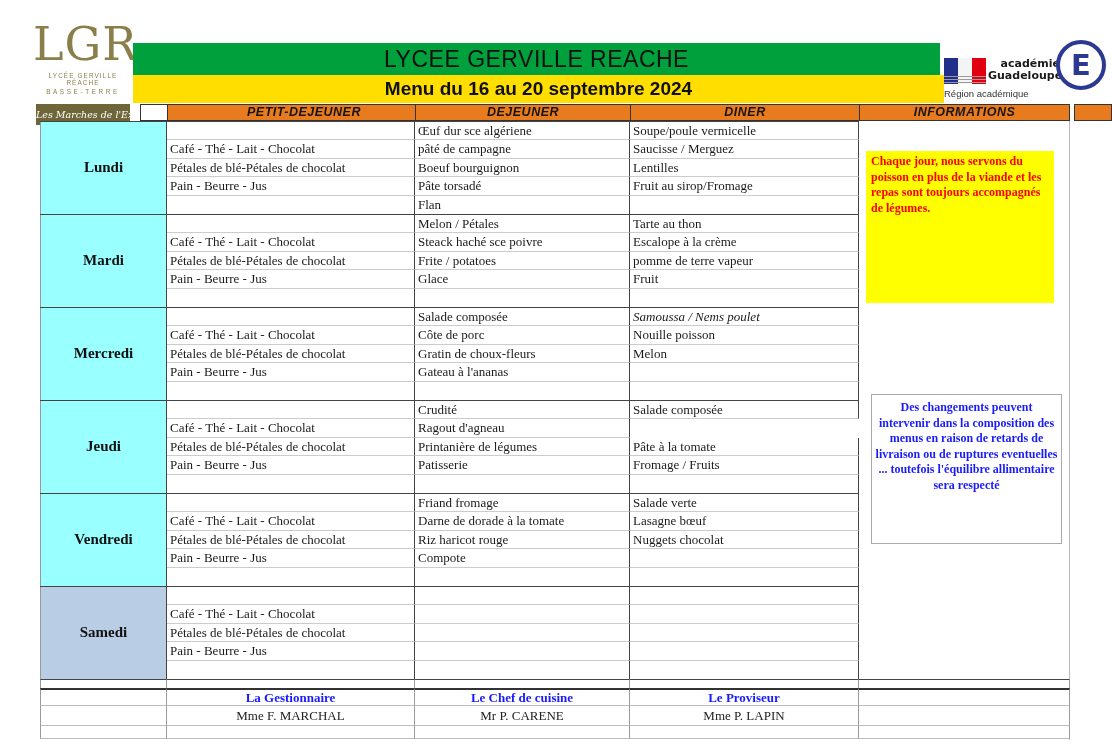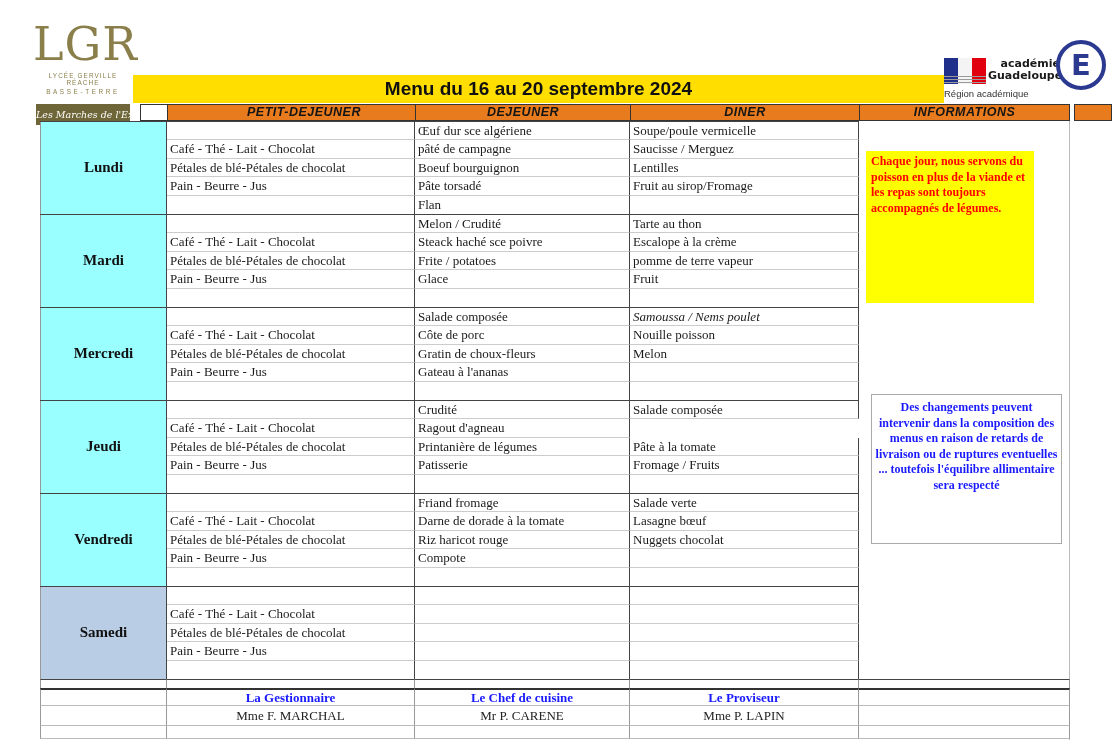--- a/index.html
+++ b/index.html
@@ -49,21 +49,21 @@
              border-top:1px solid #444;}
   .day-name{grid-row:1/6;grid-column:1;border-left:1px solid #999;border-right:1px solid #444;
             display:flex;align-items:center;justify-content:center;
             font-weight:bold;font-size:15px;color:#111;}
   .menu-cell{border-right:1px solid #444;border-bottom:1px solid #ccc;font-size:13px;color:#1a1a1a;
              line-height:18px;padding-left:3px;white-space:nowrap;overflow:hidden;}
   .menu-cell.lastrow{border-bottom:none;}
 
   
   .info-col{position:absolute;left:859px;top:121px;width:211px;height:619px;border-right:1px solid #bbb;box-sizing:border-box;}
-  .notice-yellow{position:absolute;left:866px;top:151px;width:168px;height:152px;background:#FFFF00;
+  .notice-yellow{position:absolute;left:866px;top:151px;width:188px;height:152px;background:#FFFF00;
                  box-sizing:border-box;padding:3px 5px;font-weight:bold;font-size:12px;line-height:1.3;color:#FF0000;}
   .notice-blue{position:absolute;left:871px;top:394px;width:191px;height:150px;border:1px solid #aaa;
                box-sizing:border-box;padding:5px 2px;font-weight:bold;font-size:12px;line-height:1.3;
                color:#1A1AFF;text-align:center;}
 
   
   .sig{position:absolute;left:40px;top:679px;width:1030px;display:grid;
        grid-template-columns:127px 248px 215px 229px 211px;grid-template-rows:9px 17px 20px 14px;}
   .sig div{border-right:1px solid #999;box-sizing:border-box;}
   .sig .first{border-left:1px solid #999;}
@@ -77,20 +77,21 @@
 
 <div class="page">
 
   <div class="lgr-wrap">
     <div class="lgr-big">LGR</div>
     <div class="lgr-sub1">LYCÉE GERVILLE RÉACHE</div>
     <div class="lgr-sub2">BASSE-TERRE</div>
   </div>
   <div class="lgr-strip">Les Marches de l'Excellence</div>
 
+  <div class="band-green">LYCEE GERVILLE REACHE</div>
   <div class="band-yellow">Menu du 16 au 20 septembre 2024</div>
 
   <div class="flag">
       <div class="b"></div>
       <div class="w"></div>
       <div class="r"></div>
     </div>
   <div class="flag-lines"></div>
   <div class="acad-text">
     <span>académie</span><br>
@@ -121,21 +122,21 @@
         <div class="menu-cell" style="grid-area: 4 / 2;">Pain - Beurre - Jus</div>
         <div class="menu-cell" style="grid-area: 4 / 3;">Pâte torsadé</div>
         <div class="menu-cell" style="grid-area: 4 / 4;">Fruit au sirop/Fromage</div>
         <div class="menu-cell lastrow" style="grid-area: 5 / 2;"></div>
         <div class="menu-cell lastrow" style="grid-area: 5 / 3;">Flan</div>
         <div class="menu-cell lastrow" style="grid-area: 5 / 4;"></div>
       </div>
       <div class="day-block" style="top: 214px;">
         <div class="day-name" style="background: rgb(154, 255, 255);">Mardi</div>
         <div class="menu-cell" style="grid-area: 1 / 2;"></div>
-        <div class="menu-cell" style="grid-area: 1 / 3;">Melon / Crudité</div>
+        <div class="menu-cell" style="grid-area: 1 / 3;">Melon / Pétales</div>
         <div class="menu-cell" style="grid-area: 1 / 4;">Tarte au thon</div>
         <div class="menu-cell" style="grid-area: 2 / 2;">Café - Thé - Lait - Chocolat</div>
         <div class="menu-cell" style="grid-area: 2 / 3;">Steack haché sce poivre</div>
         <div class="menu-cell" style="grid-area: 2 / 4;">Escalope à la crème</div>
         <div class="menu-cell" style="grid-area: 3 / 2;">Pétales de blé-Pétales de chocolat</div>
         <div class="menu-cell" style="grid-area: 3 / 3;">Frite / potatoes</div>
         <div class="menu-cell" style="grid-area: 3 / 4;">pomme de terre vapeur</div>
         <div class="menu-cell" style="grid-area: 4 / 2;">Pain - Beurre - Jus</div>
         <div class="menu-cell" style="grid-area: 4 / 3;">Glace</div>
         <div class="menu-cell" style="grid-area: 4 / 4;">Fruit</div>

